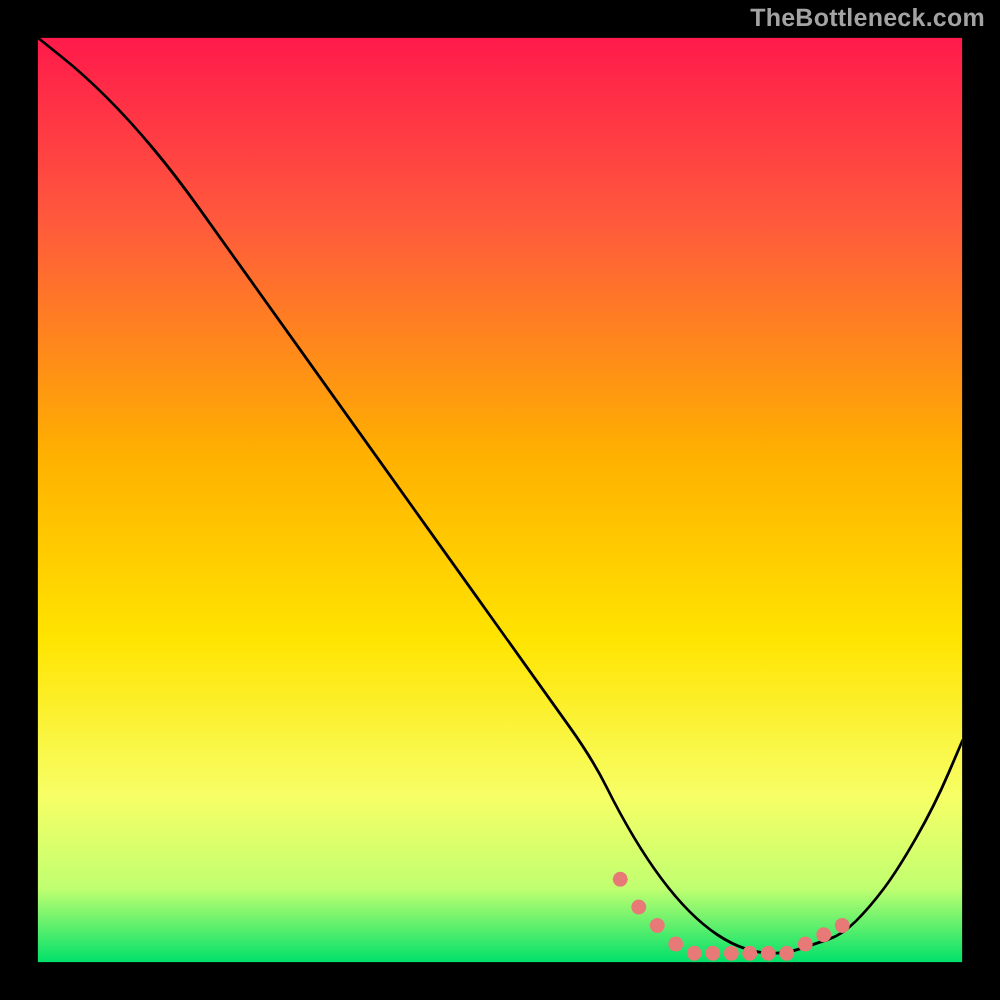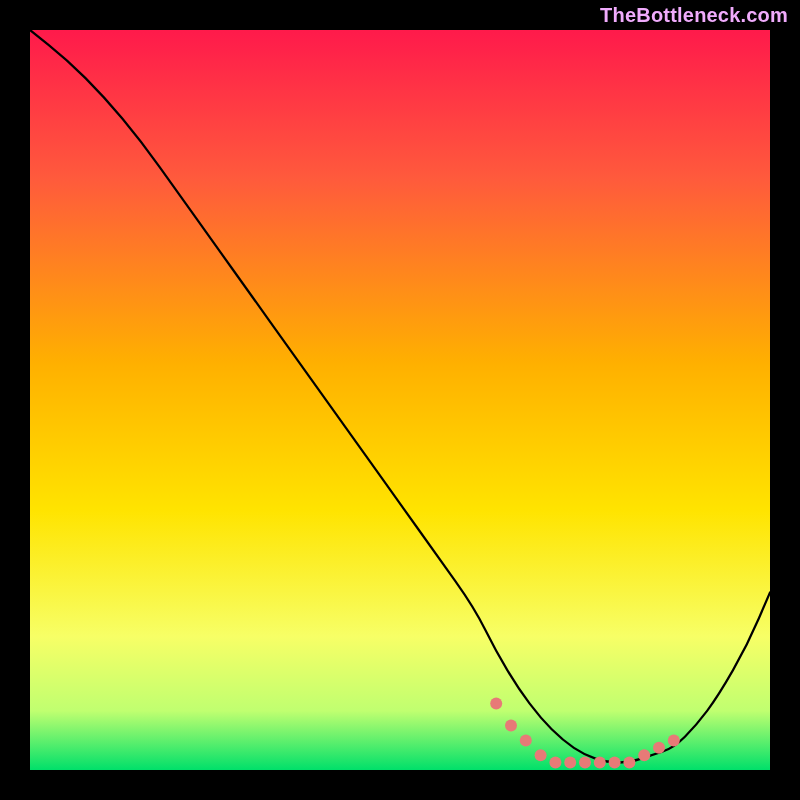--- a/index.html
+++ b/index.html
@@ -14,21 +14,21 @@
   .frame {
     position: relative;
     width: 800px;
     height: 800px;
     background: #000000;
   }
   .watermark {
     position: absolute;
     top: 4px;
     right: 12px;
-    color: #f0abfc;
+    color: #a3a3a3;
     font-size: 20px;
     font-weight: 600;
     letter-spacing: 0.2px;
     z-index: 10;
     user-select: none;
   }
   .plot-area {
     position: absolute;
     left: 30px;
     top: 30px;

